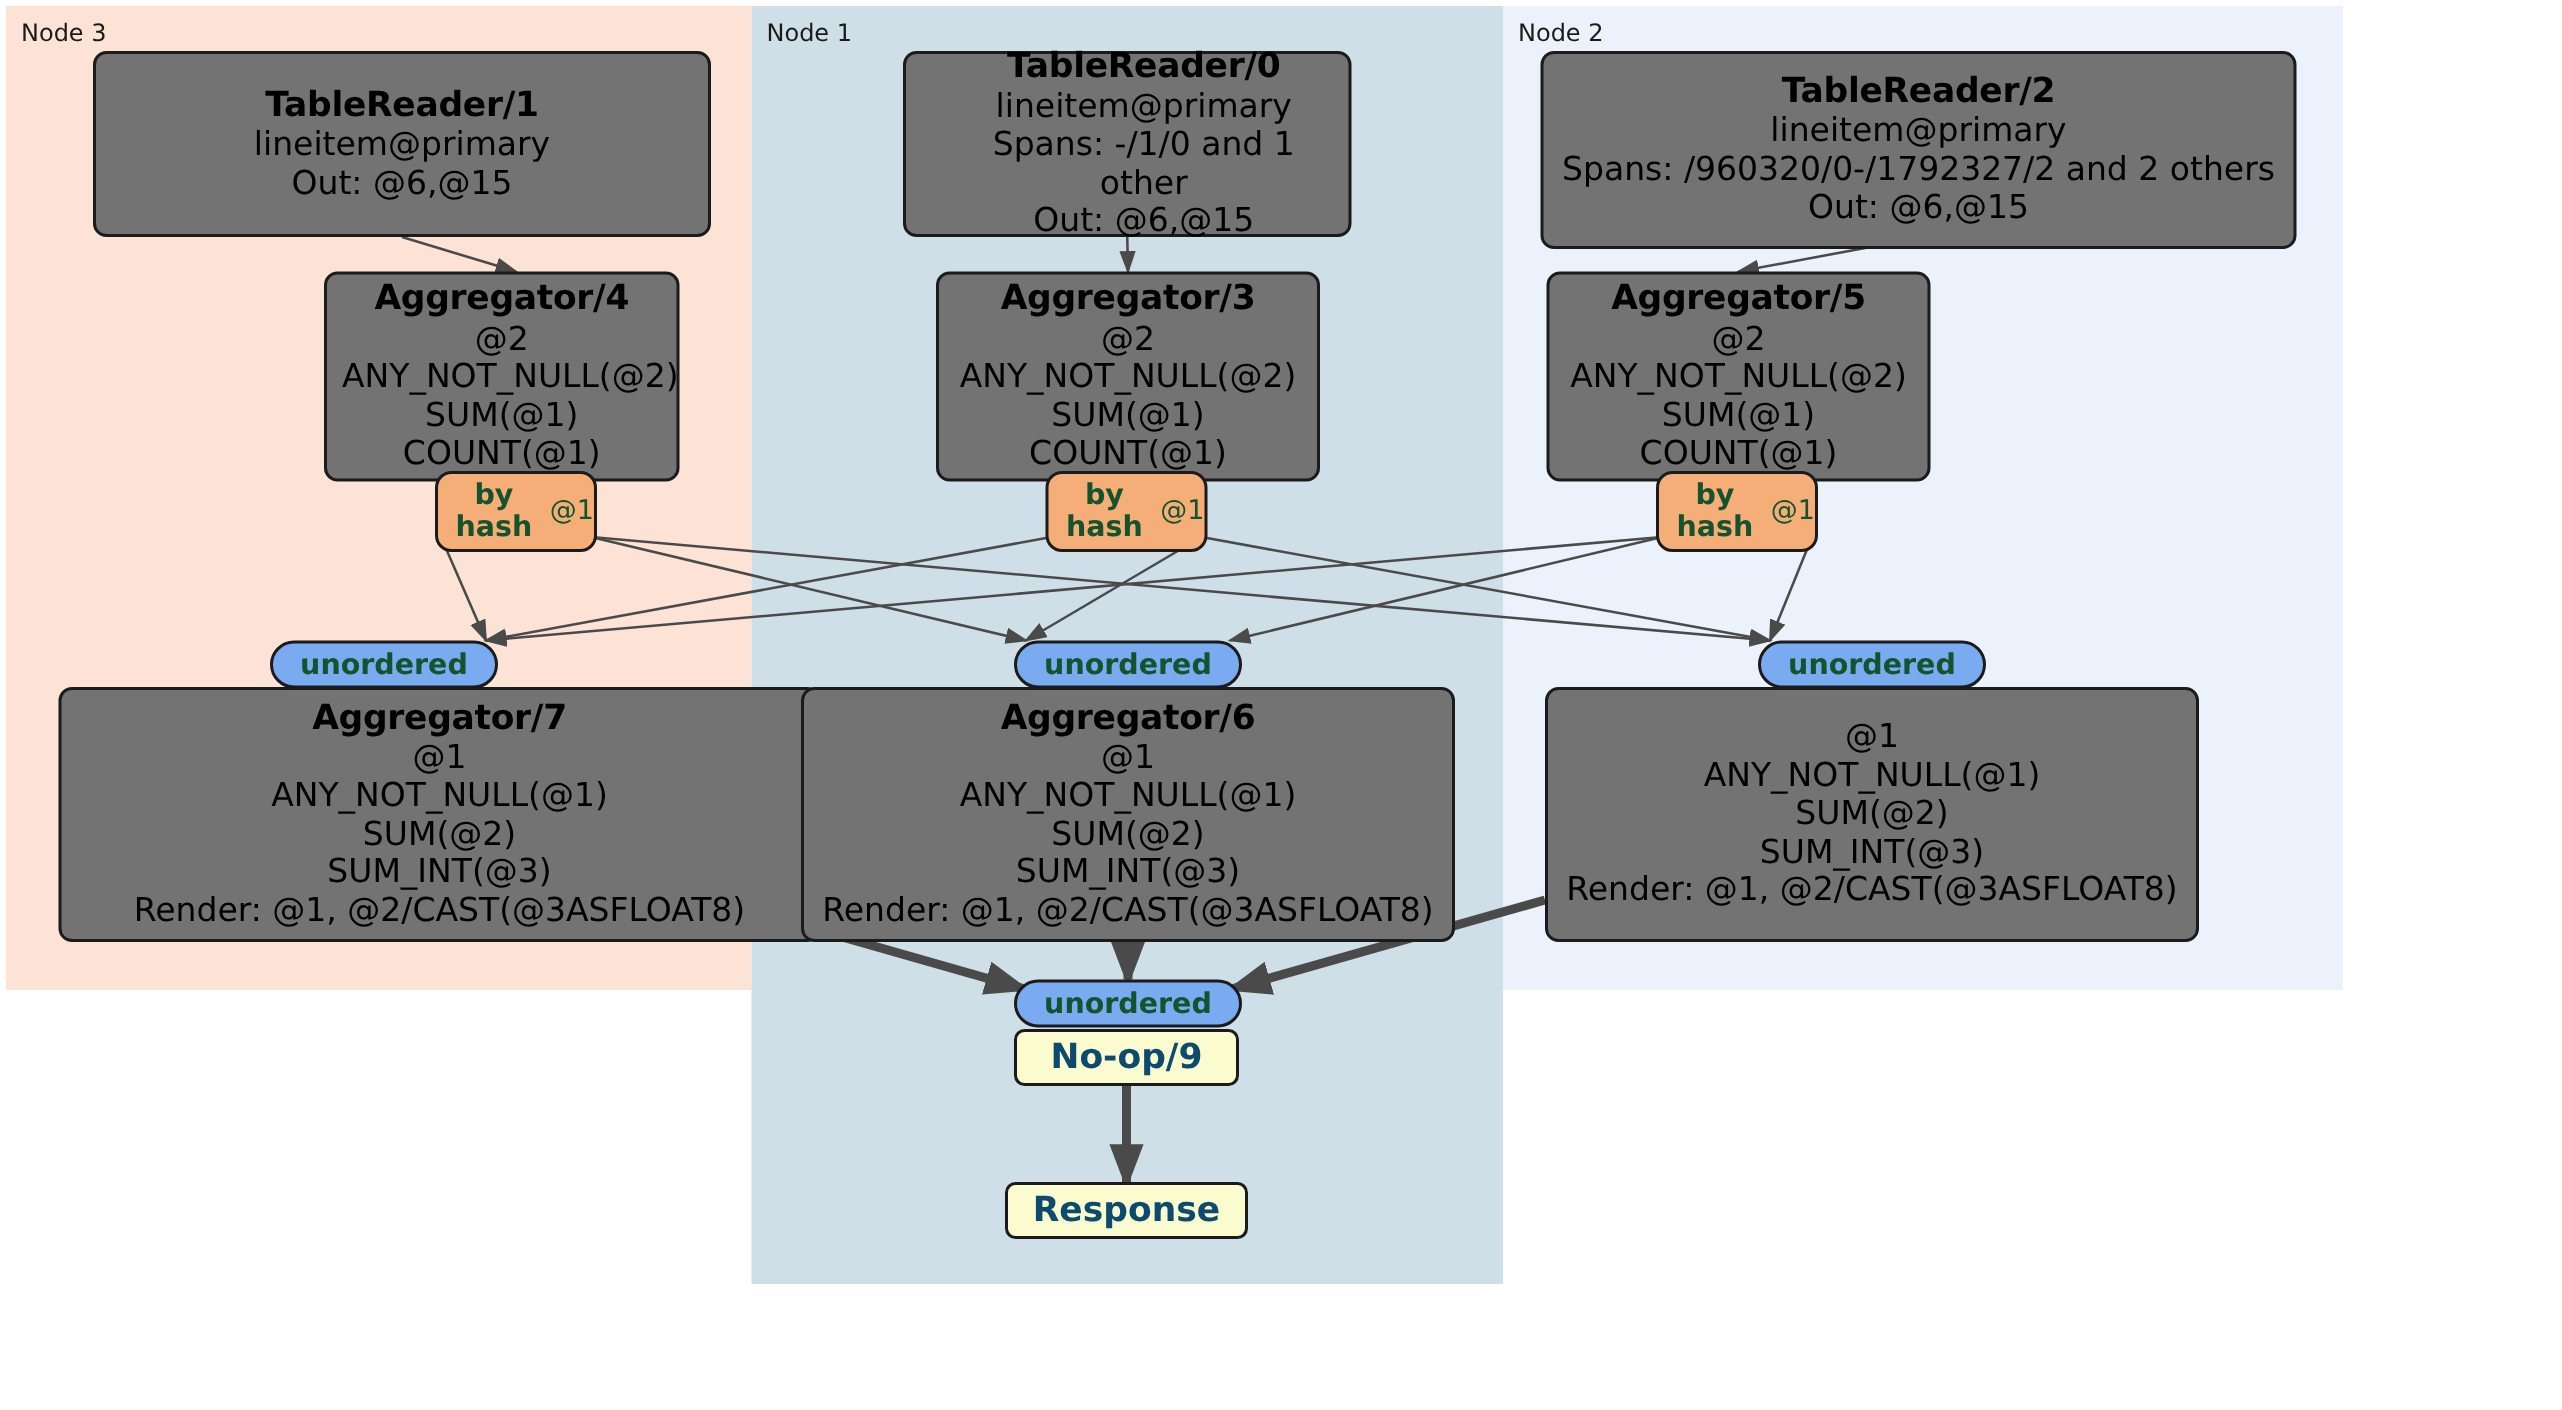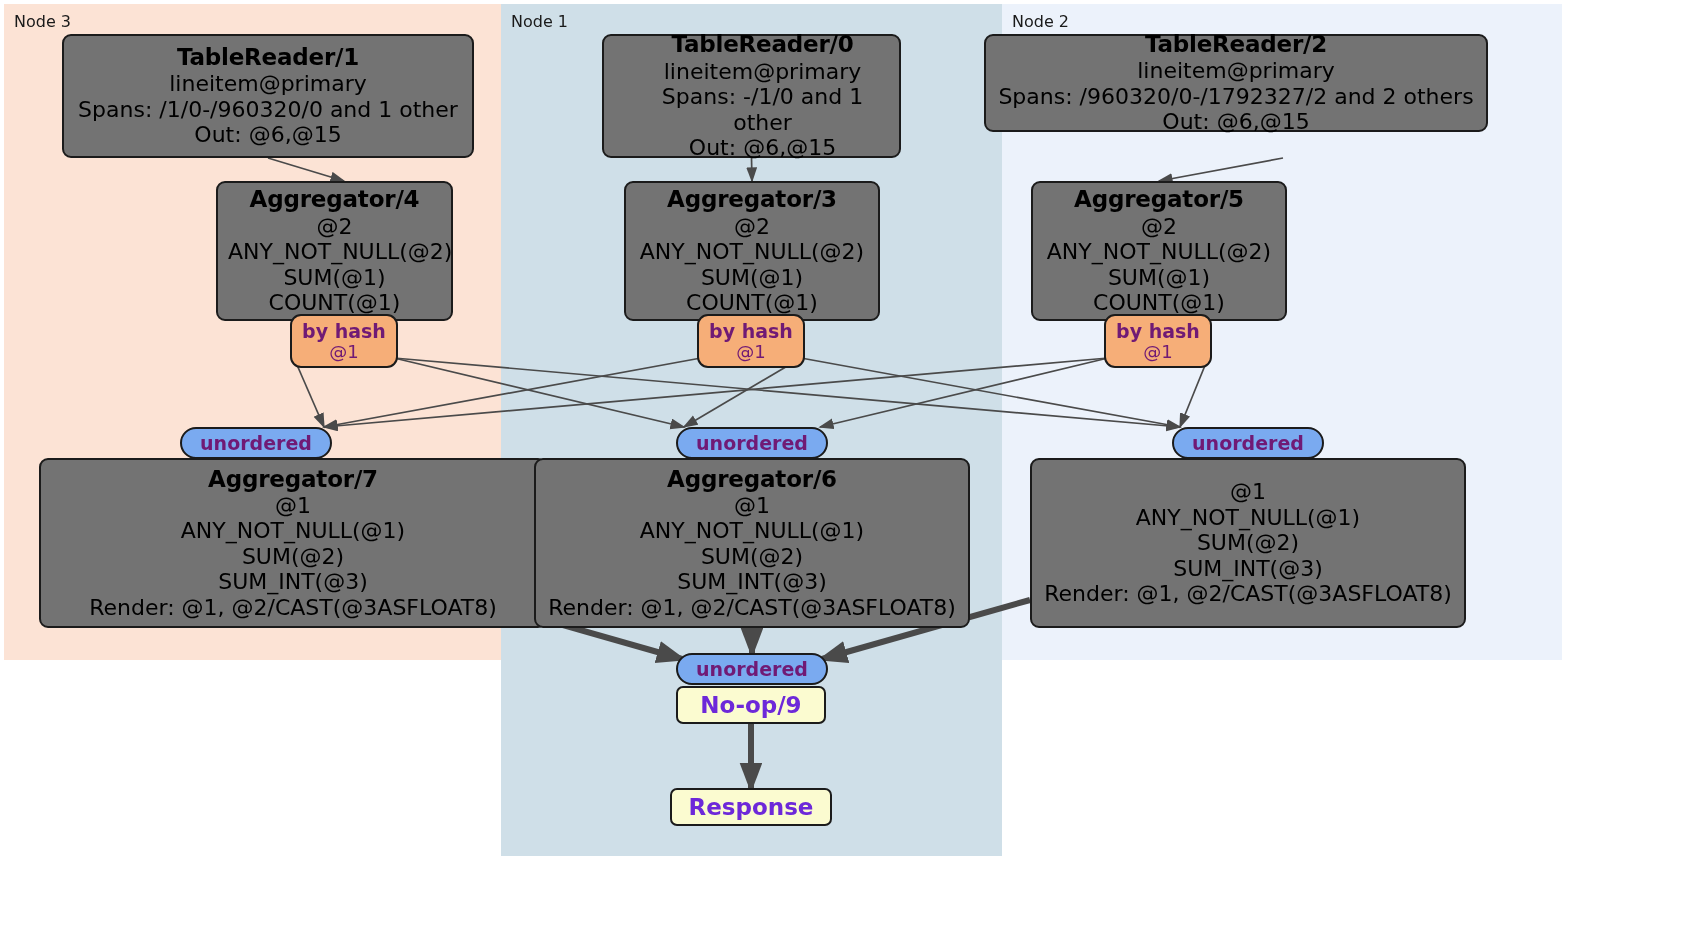--- a/index.html
+++ b/index.html
@@ -22,29 +22,29 @@
     padding:5px 10px;
   }
   .proc .title{font-size:23px;font-weight:bold;line-height:1.18;letter-spacing:-0.2px;}
   .proc .line{font-size:22px;font-weight:normal;line-height:1.16;}
 
   
   .pill-box{
     position:absolute;box-sizing:border-box;
     background:#fbfbd0;border:2px solid #1b1b1b;border-radius:7px;
     display:flex;align-items:center;justify-content:center;
-    font-size:23px;font-weight:bold;color:#6d28d9;
+    font-size:23px;font-weight:bold;color:#0c4a6e;
   }
 
   
   .badge{
     position:absolute;box-sizing:border-box;
     border:2px solid #1b1b1b;
-    display:flex;flex-direction:column;align-items:center;justify-content:center;
-    color:#701a75;text-align:center;
+    display:flex;flex-direction:row;align-items:center;justify-content:center;
+    color:#14532d;text-align:center;
   }
   .badge.hash{background:#f6ae78;border-radius:11px;}
   .badge.unord{background:#7aaaf0;border-radius:17px;}
   .badge .b1{font-size:19px;font-weight:bold;line-height:1.1;}
   .badge .b2{font-size:18px;font-weight:normal;line-height:1.1;}
 </style>
 </head>
 <body>
 
 <div id="stage">
@@ -84,30 +84,29 @@
         <line x1="752" y1="628" x2="752" y2="653" stroke="#4a4a4a" stroke-width="6" marker-end="url(#ah-thick)"></line>
         <line x1="1030" y1="600" x2="822" y2="659" stroke="#4a4a4a" stroke-width="6" marker-end="url(#ah-thick)"></line>
         <line x1="751" y1="724" x2="751" y2="788" stroke="#4a4a4a" stroke-width="6" marker-end="url(#ah-thick)"></line>
       </g>
   </svg>
 
   <div id="procs-layer">
       <div class="proc" style="left: 62px; top: 34px; width: 412px; height: 124px;">
         <div class="title">TableReader/1</div>
         <div class="line">lineitem@primary</div>
-        <div class="line">Spans: /1/0-/960320/0 and 1 other</div>
         <div class="line">Out: @6,@15</div>
       </div>
       <div class="proc" style="left: 602px; top: 34px; width: 299px; height: 124px; padding-left: 32px;">
         <div class="title">TableReader/0</div>
         <div class="line">lineitem@primary</div>
         <div class="line">Spans: -/1/0 and 1 other</div>
         <div class="line">Out: @6,@15</div>
       </div>
-      <div class="proc" style="left: 984px; top: 34px; width: 504px; height: 98px;">
+      <div class="proc" style="left: 1027px; top: 34px; width: 504px; height: 132px;">
         <div class="title">TableReader/2</div>
         <div class="line">lineitem@primary</div>
         <div class="line">Spans: /960320/0-/1792327/2 and 2 others</div>
         <div class="line">Out: @6,@15</div>
       </div>
       <div class="proc" style="left: 216px; top: 181px; width: 237px; height: 140px;">
         <div class="title">Aggregator/4</div>
         <div class="line">@2</div>
         <div class="line">ANY_NOT_NULL(@2)</div>
         <div class="line">SUM(@1)</div>

